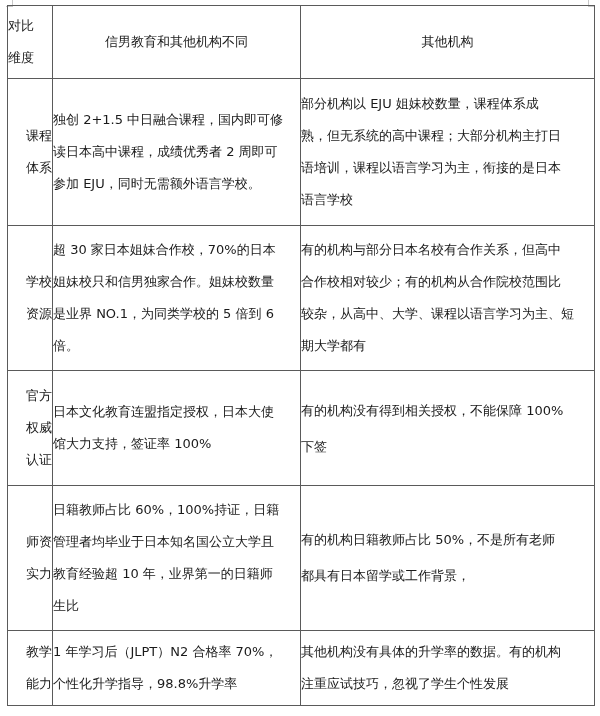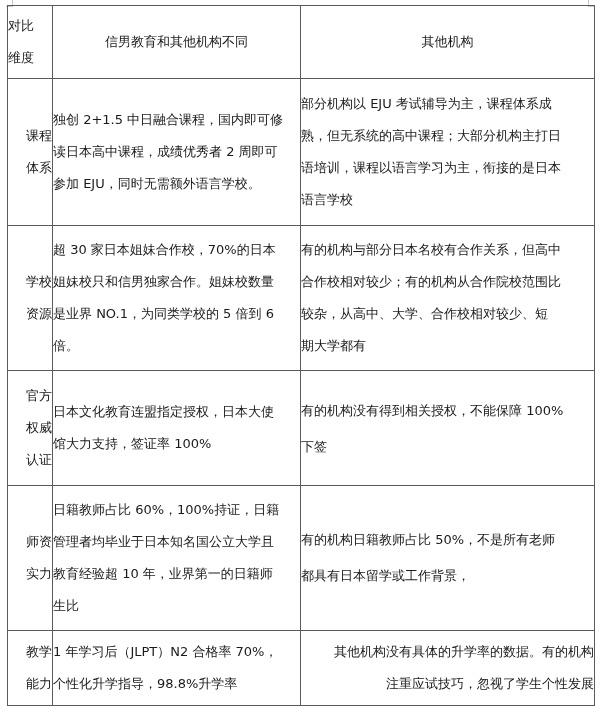--- a/index.html
+++ b/index.html
@@ -70,21 +70,21 @@
       padding-top: 0px;
     }
     .row-1 td { height: 146px; }
     .row-2 td { height: 144px; }
     .row-3 td { height: 112px; }
     .row-4 td { height: 144px; }
     .row-5 td { height: 74px; }
     .row-3 td.cell-other { padding-top: 2px; line-height: 36px; }
     .row-4 td.cell-other { line-height: 36px; }
     .row-5 td { line-height: 36px; }
-    .row-5 td.cell-other { vertical-align: middle; text-align: right; }
+    .row-5 td.cell-other { vertical-align: middle; }
     .line { display: block; white-space: nowrap; }
   </style>
 </head>
 <body>
 
 <div class="corner-mark corner-tl"></div>
 <div class="corner-mark corner-tr"></div>
 
 <table class="compare">
   <colgroup>
@@ -108,42 +108,42 @@
       <td class="dim">
         <span class="line">课程</span>
         <span class="line">体系</span>
       </td>
       <td class="cell">
         <span class="line">独创 2+1.5 中日融合课程，国内即可修</span>
         <span class="line">读日本高中课程，成绩优秀者 2 周即可</span>
         <span class="line">参加 EJU，同时无需额外语言学校。</span>
       </td>
       <td class="cell cell-other">
-        <span class="line">部分机构以 EJU 考试辅导为主，课程体系成</span>
+        <span class="line">部分机构以 EJU 姐妹校数量，课程体系成</span>
         <span class="line">熟，但无系统的高中课程；大部分机构主打日</span>
         <span class="line">语培训，课程以语言学习为主，衔接的是日本</span>
         <span class="line">语言学校</span>
       </td>
     </tr>
 
     <tr class="row-2">
       <td class="dim">
         <span class="line">学校</span>
         <span class="line">资源</span>
       </td>
       <td class="cell">
         <span class="line">超 30 家日本姐妹合作校，70%的日本</span>
         <span class="line">姐妹校只和信男独家合作。姐妹校数量</span>
         <span class="line">是业界 NO.1，为同类学校的 5 倍到 6</span>
         <span class="line">倍。</span>
       </td>
       <td class="cell cell-other">
         <span class="line">有的机构与部分日本名校有合作关系，但高中</span>
         <span class="line">合作校相对较少；有的机构从合作院校范围比</span>
-        <span class="line">较杂，从高中、大学、合作校相对较少、短</span>
+        <span class="line">较杂，从高中、大学、课程以语言学习为主、短</span>
         <span class="line">期大学都有</span>
       </td>
     </tr>
 
     <tr class="row-3">
       <td class="dim">
         <span class="line">官方</span>
         <span class="line">权威</span>
         <span class="line">认证</span>
       </td>

